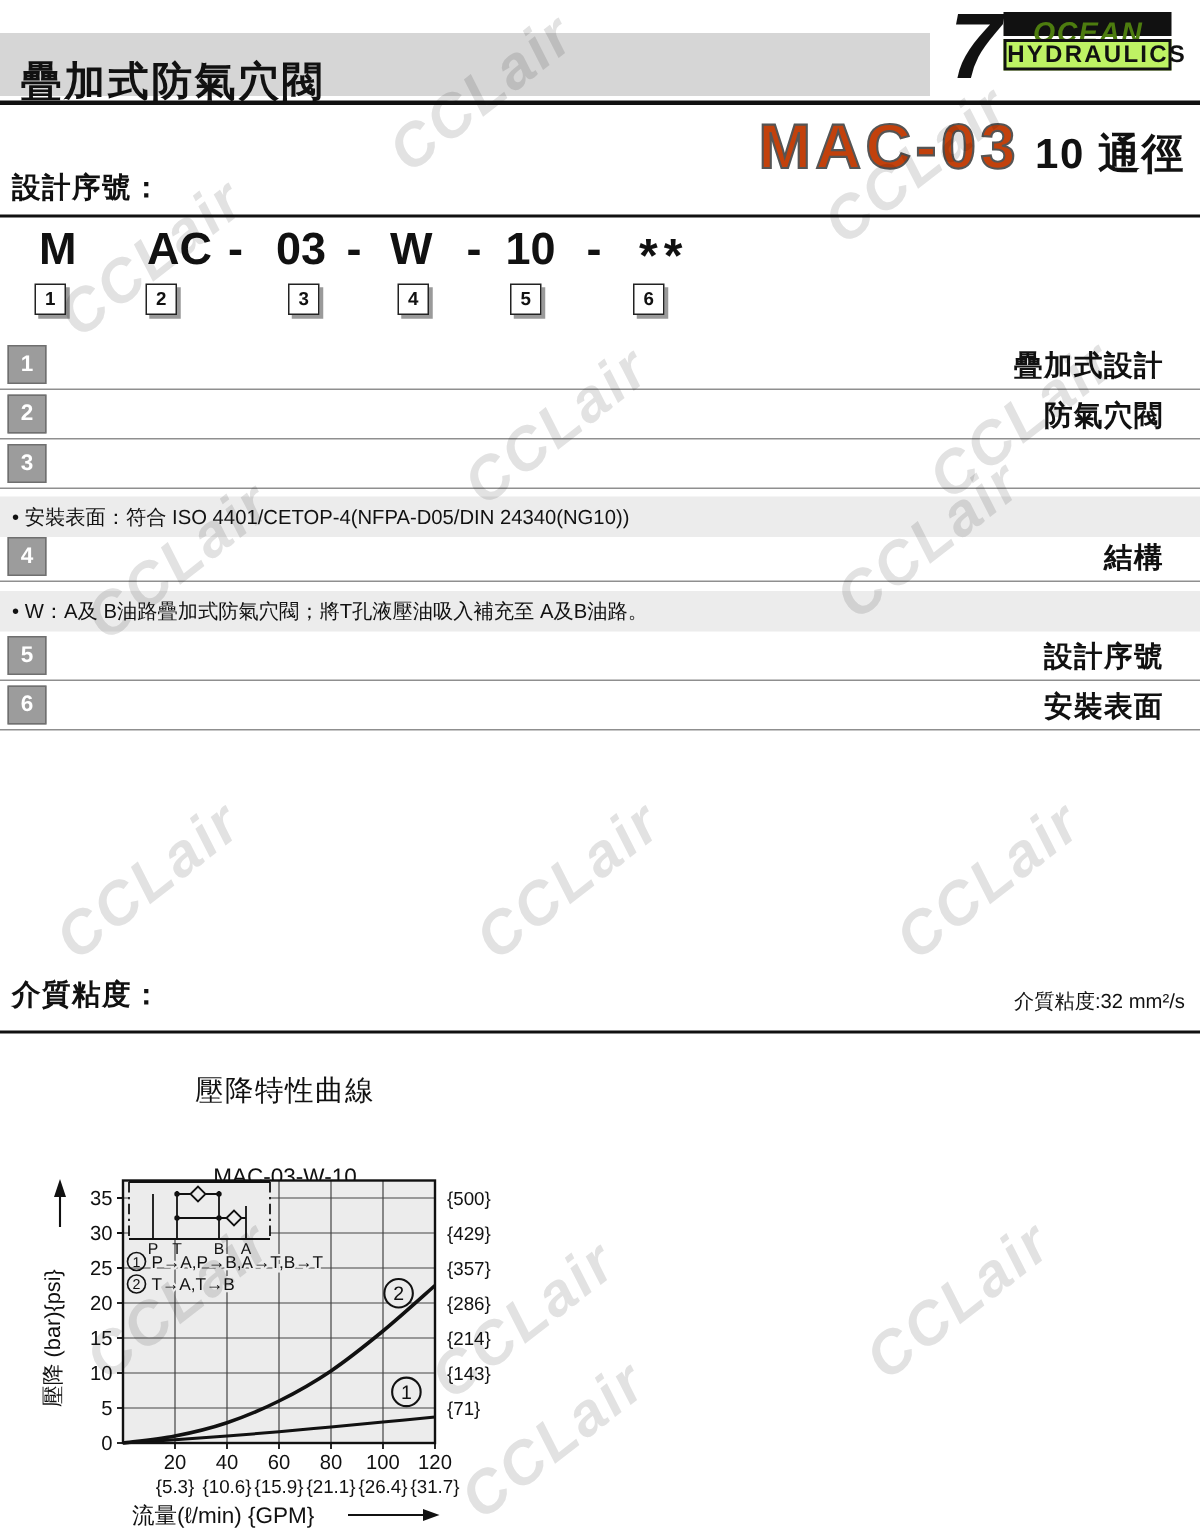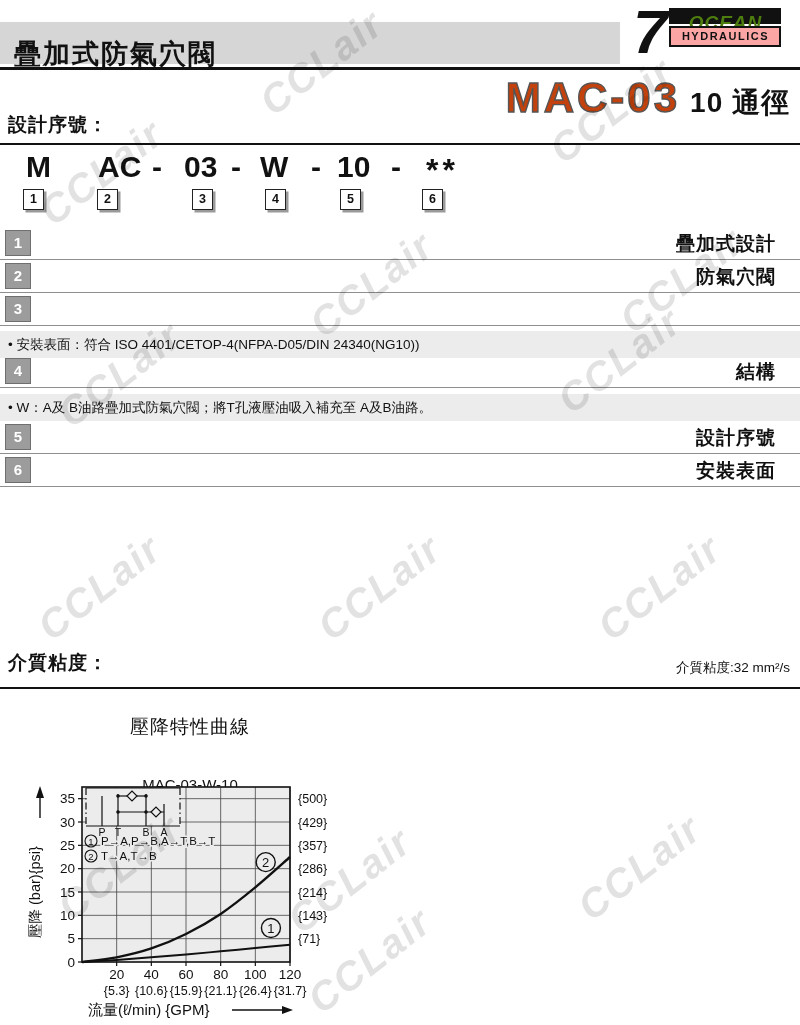--- a/index.html
+++ b/index.html
@@ -8,22 +8,22 @@
   .abs{position:absolute;}
   
   #title-bar{left:0;top:22px;width:620px;height:42px;background:#d6d6d6;}
   #title-bar .t{font-size:27px;font-weight:bold;line-height:42px;padding-left:14px;letter-spacing:2px;margin-top:11px;}
   #header-rule{left:0;top:67px;width:800px;height:3px;background:#111;}
   #logo{left:633px;top:4px;width:154px;height:58px;display:flex;align-items:flex-start;}
   #logo .seven{font-size:62px;font-weight:bold;line-height:56px;margin-right:2px;font-style:italic;}
   #logo .col{display:flex;flex-direction:column;width:112px;margin-top:4px;}
   #logo .ocean{background:#111;color:#4d7c0f;font-weight:bold;font-size:19px;letter-spacing:1px;
                text-align:center;line-height:30px;height:16px;font-style:italic;}
-  #logo .hyd{border:2px solid #111;margin-top:2px;height:17px;font-weight:bold;font-size:11px;
-             letter-spacing:1.5px;text-align:center;line-height:17px;background:#fca5a5;}
+  #logo .hyd{border:2px solid #111;margin-top:2px;height:17px;font-weight:bold;font-size:16px;
+             letter-spacing:1.5px;text-align:center;line-height:17px;background:#bef264;}
   
   #model-line{right:10px;top:74px;display:flex;align-items:baseline;gap:10px;}
   #model-line .outline{font-size:42px;font-weight:bold;letter-spacing:3px;color:#c2410c;
                        -webkit-text-stroke:1.4px #555;}
   #model-line .bore{font-size:28px;font-weight:bold;letter-spacing:1px;}
   
   #model-heading{left:8px;top:112px;font-size:19px;font-weight:bold;letter-spacing:1px;}
   #rule1{left:0;top:143px;width:800px;height:2px;background:#111;}
   .code-part{top:150px;font-size:30px;font-weight:bold;}
   .code-ast{top:152px;font-size:32px;font-weight:bold;letter-spacing:4px;}

